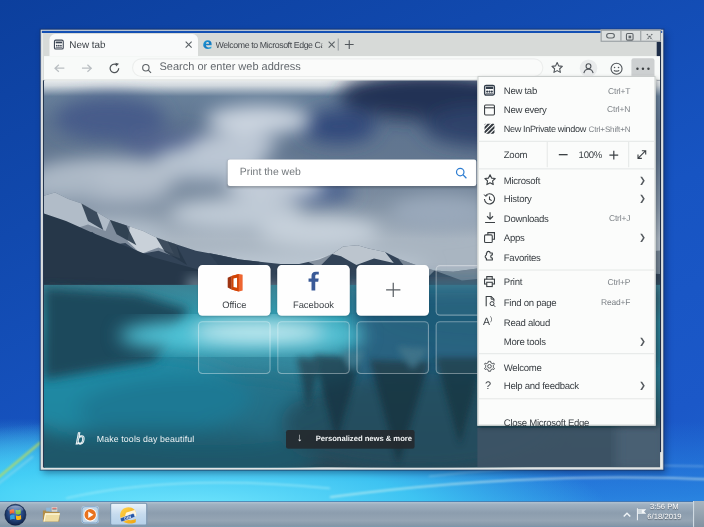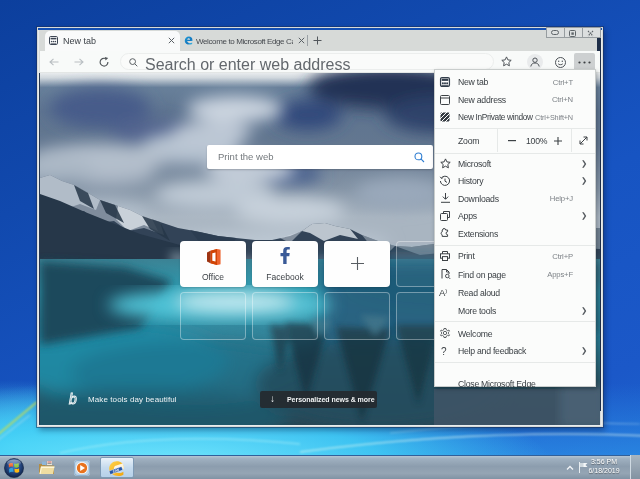--- a/index.html
+++ b/index.html
@@ -15,21 +15,21 @@
   box-shadow:0 0 0 1px rgba(25,45,85,.5),2px 3px 6px rgba(0,15,50,.4)}
 #winborder{left:38px;top:28px;width:564px;height:398px;border:1px solid #e8ecee;box-sizing:border-box}
 #topframe{left:38px;top:28px;width:564px;height:2px;background:#1450b4}
 #rightdark{left:597px;top:38px;width:4px;height:373px;background:#1e2e48}
 #leftdark{left:39px;top:73px;width:2px;height:352px;background:#27374f}
 #tabstrip{left:40px;top:30px;width:560px;height:21px;background:#d7dad8}
 #tab1{left:45px;top:31px;width:135px;height:20px;background:#f9fafa;border-radius:5px 5px 0 0}
 .tabtxt{position:absolute;font-size:9px;color:#3d4248;white-space:nowrap}
 #toolbar{left:40px;top:51px;width:560px;height:22px;background:#f8faf9;border-bottom:1px solid #e3e6e5;box-sizing:border-box}
 #addr{left:120px;top:53px;width:374px;height:17px;background:#fafbfa;border:1px solid #eceeed;border-radius:9px;box-sizing:border-box}
-#addrtxt{left:145px;top:56px;font-size:16px;color:#63686d}
+#addrtxt{left:145px;top:56px;font-size:10px;color:#63686d}
 #menubtn{left:574px;top:53px;width:21px;height:18px;background:#cdd0d1;border-radius:2px}
 #photo{left:40px;top:73px;width:560px;height:352px;overflow:hidden}
 #searchbox{left:207px;top:145px;width:226px;height:24px;background:#fff;border-radius:2px;box-shadow:0 1px 2px rgba(0,0,0,.2)}
 #searchtxt{left:218px;top:151px;font-size:9.5px;color:#74797d}
 .tile{position:absolute;width:66px;height:46px;background:#fefefe;border-radius:4px;box-shadow:0 1px 2px rgba(0,0,0,.15)}
 .ghost{position:absolute;width:66px;height:48px;background:rgba(255,255,255,.05);border:1px solid rgba(255,255,255,.36);border-radius:4px;box-sizing:border-box}
 .tlabel{position:absolute;font-size:8.5px;color:#3a3f44;text-align:center;width:66px}
 #newsbtn{left:260px;top:391px;width:117px;height:17px;background:rgba(37,41,45,.9);border-radius:2px;color:#f2f4f5;font-size:7px;letter-spacing:-.05px;font-weight:bold;white-space:nowrap}
 #bingtxt{left:88px;top:394.5px;font-size:8px;letter-spacing:.1px;color:#eef3f5}
 #menu{left:434px;top:69px;width:162px;height:318px;background:#fbfcfb;border:1px solid #c9cdcc;box-sizing:border-box;box-shadow:1px 2px 4px rgba(0,0,0,.28)}
@@ -330,21 +330,21 @@
     <circle cx="4.5" cy="5.6" r=".9" fill="#323d4a"></circle>
     <circle cx="6.4" cy="5.6" r=".9" fill="#323d4a"></circle>
  <rect x="1.5" y="7" width="6" height="1" fill="#323d4a" opacity=".8"></rect>
 </svg>
 <div class="mi" style="top:77px">New tab</div>
 <div class="ms" style="top:77.5px;right:67px">Ctrl+T</div>
 <svg class="abs" style="left:440px;top:94.5px" width="10" height="10" viewBox="0 0 10 10">
     <rect x=".5" y=".5" width="9" height="9" rx="1" fill="none" stroke="#3c4145" stroke-width="1"></rect>
     <path d="M.5,3 L9.5,3" stroke="#3c4145" stroke-width="1"></path>
   </svg>
-<div class="mi" style="top:94.5px">New address</div>
+<div class="mi" style="top:94.5px">New every</div>
 <div class="ms" style="top:95px;right:67px">Ctrl+N</div>
 <svg class="abs" style="left:440px;top:112px" width="10" height="10" viewBox="0 0 10 10">
     <rect x=".5" y=".5" width="9" height="9" rx="1" fill="#343a40"></rect>
     <path d="M0,3 L3,0 M0,7 L7,0 M1,10 L10,1 M5,10 L10,5 M9,10 L10,9" stroke="#fff" stroke-width="1"></path>
   </svg>
 <div class="mi" style="top:112px;font-size:8.3px;letter-spacing:-.35px">New InPrivate window</div>
 <div class="ms" style="top:112.5px;right:67px;font-size:7.3px">Ctrl+Shift+N</div>
 <div class="msep" style="top:128px"></div>
 <div class="mi" style="top:135.5px">Zoom</div>
 <div class="vsep" style="left:497px;top:129px;height:23px"></div>
@@ -369,47 +369,47 @@
     <path d="M1.2,2.2 A4.6,4.6 0 1 1 .4,5" fill="none" stroke="#3c4145" stroke-width="1"></path>
     <path d="M.1,.8 L1.4,2.4 L3.2,1.6" fill="none" stroke="#3c4145" stroke-width=".9"></path>
     <path d="M5,2.6 L5,5.2 L7,6.4" fill="none" stroke="#3c4145" stroke-width="1"></path>
   </svg>
 <div class="mi" style="top:176px">History</div>
 <div class="chev" style="top:176px">❯</div>
 <svg class="abs" style="left:440.5px;top:193px" width="9" height="10">
     <path d="M4.5,0 L4.5,6 M1.8,3.6 L4.5,6.3 L7.2,3.6 M0,9.3 L9,9.3" stroke="#3c4145" stroke-width="1" fill="none"></path>
   </svg>
 <div class="mi" style="top:193.5px">Downloads</div>
-<div class="ms" style="top:194px;right:67px">Help+J</div>
+<div class="ms" style="top:194px;right:67px">Ctrl+J</div>
 <svg class="abs" style="left:440px;top:210.5px" width="10" height="10" viewBox="0 0 10 10">
     <rect x=".5" y="2.5" width="7" height="7" rx="1" fill="none" stroke="#3c4145" stroke-width="1"></rect>
     <path d="M3.5,2.5 L3.5,.5 L9.5,.5 L9.5,6.5 L7.5,6.5" fill="none" stroke="#3c4145" stroke-width="1"></path>
   </svg>
 <div class="mi" style="top:211px">Apps</div>
 <div class="chev" style="top:211px">❯</div>
 <svg class="abs" style="left:440px;top:228px" width="10" height="10" viewBox="0 0 10 10">
     <path d="M2.6,2 A1.5,1.5 0 0 1 5.6,2 L7.6,2 L7.6,3.7 A1.5,1.5 0 0 0 7.6,6.7 L7.6,8.4 L2.2,8.4 L2.2,6.8 A1.5,1.5 0 0 1 2.2,3.9 L2.2,2 Z" fill="none" stroke="#3c4145" stroke-width="1" stroke-linejoin="round"></path>
   </svg>
-<div class="mi" style="top:228.5px">Extensions</div>
+<div class="mi" style="top:228.5px">Favorites</div>
 <div class="msep" style="top:244.5px"></div>
 <svg class="abs" style="left:440px;top:251px" width="10" height="10" viewBox="0 0 10 10">
     <path d="M2.5,2.8 L2.5,.5 L7.5,.5 L7.5,2.8" fill="none" stroke="#3c4145" stroke-width="1"></path>
     <rect x=".5" y="2.8" width="9" height="4.4" fill="none" stroke="#3c4145" stroke-width="1"></rect>
     <rect x="2.5" y="5.6" width="5" height="3.9" fill="#fbfcfb" stroke="#3c4145" stroke-width="1"></rect>
   </svg>
 <div class="mi" style="top:251px">Print</div>
 <div class="ms" style="top:251.5px;right:67px">Ctrl+P</div>
 <svg class="abs" style="left:440.5px;top:269px" width="10" height="10" viewBox="0 0 10 10">
     <path d="M1,9.5 L1,.5 L5.5,.5 L8,3 L8,5" fill="none" stroke="#3c4145" stroke-width="1"></path>
     <path d="M5.5,.5 L5.5,3 L8,3" fill="none" stroke="#3c4145" stroke-width=".9"></path>
     <circle cx="6.3" cy="7" r="1.8" fill="none" stroke="#3c4145" stroke-width=".9"></circle>
     <path d="M7.6,8.3 L9.3,10" stroke="#3c4145" stroke-width=".9"></path>
   </svg>
 <div class="mi" style="top:269.5px">Find on page</div>
-<div class="ms" style="top:270px;right:67px">Apps+F</div>
+<div class="ms" style="top:270px;right:67px">Read+F</div>
 <div class="abs" style="left:439px;top:287px;font-size:9.5px;color:#3c4145">A<span style="font-size:6px;vertical-align:3px">)</span></div>
 <div class="mi" style="top:287.5px">Read aloud</div>
 <div class="mi" style="top:305.5px">More tools</div>
 <div class="chev" style="top:305.5px">❯</div>
 <div class="msep" style="top:321px"></div>
 <svg class="abs" style="left:440px;top:328px" width="10" height="10" viewBox="0 0 20 20">
     <path d="M10,1 L12,1 L12.8,4 A6.5,6.5 0 0 1 14.9,5.2 L17.8,4.2 L19,6.3 L16.8,8.4 A6.5,6.5 0 0 1 16.8,11.6 L19,13.7 L17.8,15.8 L14.9,14.8 A6.5,6.5 0 0 1 12.8,16 L12,19 L8,19 L7.2,16 A6.5,6.5 0 0 1 5.1,14.8 L2.2,15.8 L1,13.7 L3.2,11.6 A6.5,6.5 0 0 1 3.2,8.4 L1,6.3 L2.2,4.2 L5.1,5.2 A6.5,6.5 0 0 1 7.2,4 L8,1 Z M10,6.7 A3.3,3.3 0 1 0 10,13.3 A3.3,3.3 0 1 0 10,6.7 Z" fill="none" stroke="#3c4145" stroke-width="1.6"></path>
   </svg>
 <div class="mi" style="top:328.5px">Welcome</div>
 <div class="abs" style="left:441px;top:345.5px;font-size:10px;color:#3c4145">?</div>

